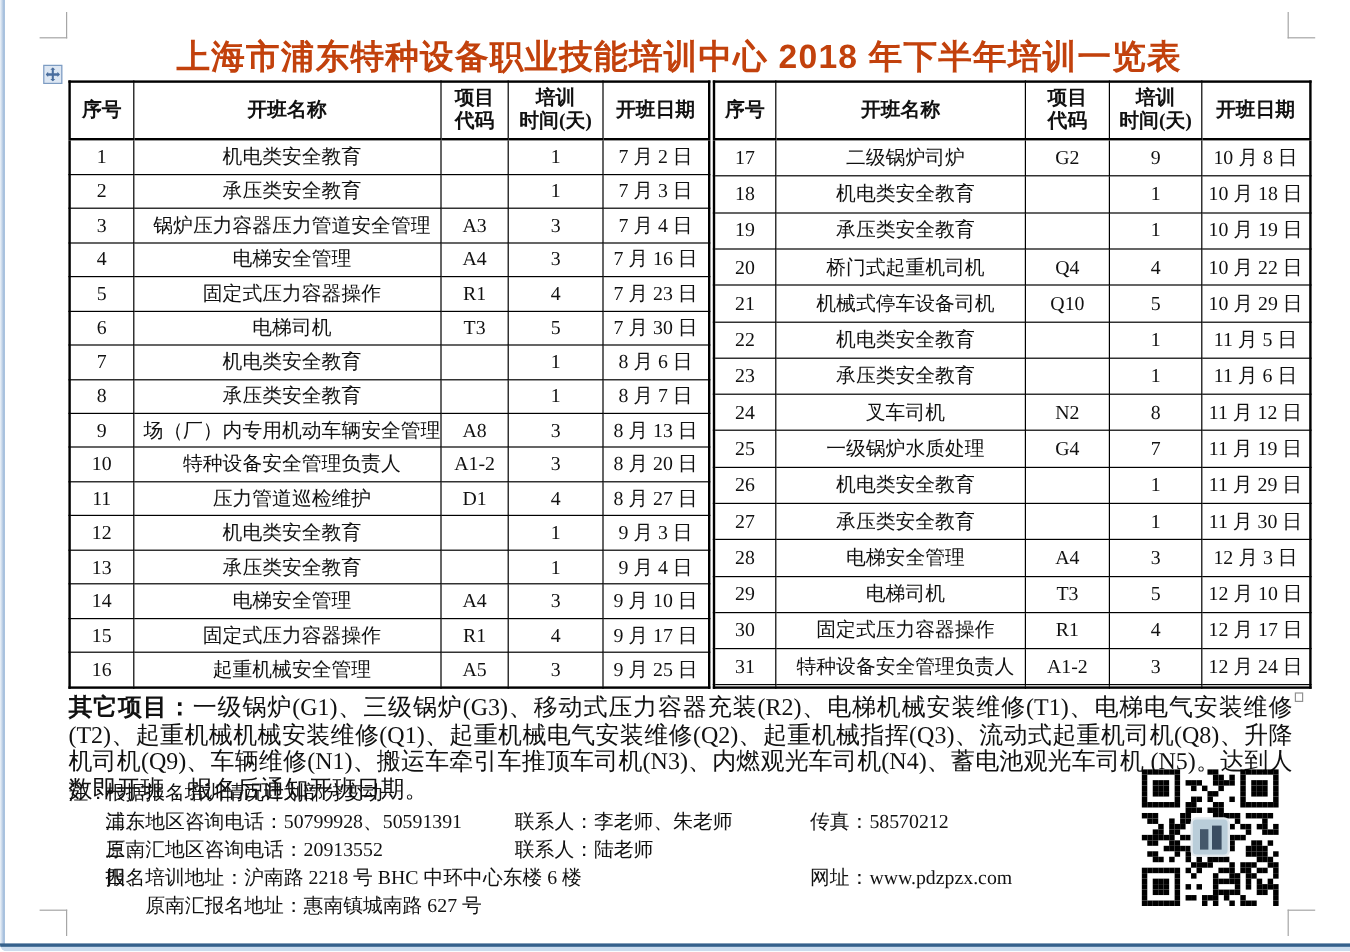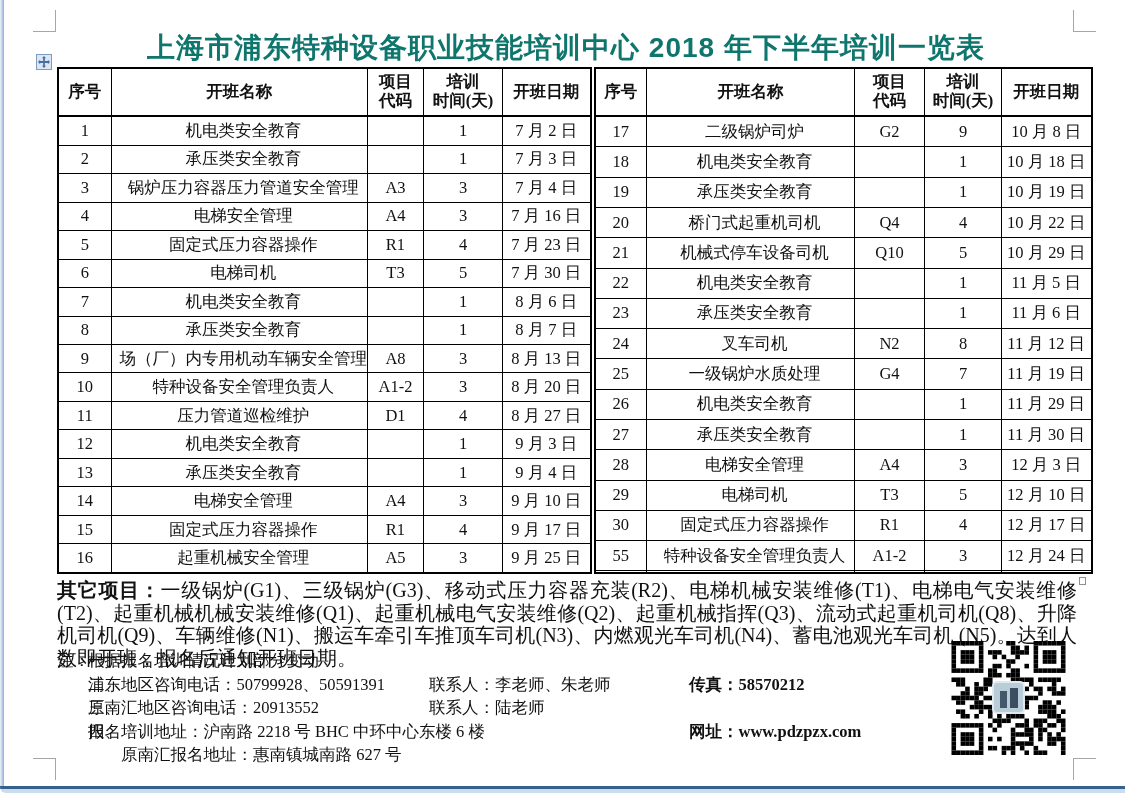--- a/index.html
+++ b/index.html
@@ -42,21 +42,21 @@
   .other-projects { position:absolute; left:57px; top:579px; width:1020px;
     font-size:20px; line-height:22.5px; text-align:justify; }
   .other-projects b { font-weight:bold; }
   
   .notes { position:absolute; left:57px; top:650px; width:1020px; font-size:16.5px; }
   .note-line { position:relative; height:23.5px; }
   .note-line span { position:absolute; white-space:nowrap; }
   .np  { left:0; }
   .nn  { left:31px; }
   .nc  { left:372px; }
-  .nf  { left:632px;font-weight:bold; }
+  .nf  { left:618px; }
   .ni  { left:64px; }
   
   .qr { position:absolute; left:951px; top:641px; width:115px; height:114px; }
   .qr svg { width:100%; height:100%; fill:#000; }
   .qr-logo { position:absolute; left:41px; top:40px; width:33px; height:33px;
     background:#b9cdd9; border:2px solid #e2e9ee; border-radius:5px; }
   .tower1 { position:absolute; left:6px; top:8px; width:7px; height:17px; background:#45586b; }
   .tower2 { position:absolute; left:16px; top:5px; width:8px; height:20px; background:#3a4d61; }
   
   .end-mark { position:absolute; left:1079px; top:577px; width:7px; height:8px; border:1px solid #909090; }
@@ -71,21 +71,21 @@
 <div class="crop tr"></div>
 <div class="crop bl"></div>
 <div class="crop br"></div>
 
 <div class="move-handle">
   <svg width="12" height="12" viewBox="0 0 14 14">
     <path d="M7 0 L9.4 2.5 H8 V5.8 H11.5 V4.5 L14 7 L11.5 9.5 V8.2 H8 V11.5 H9.4 L7 14 L4.6 11.5 H6 V8.2 H2.5 V9.5 L0 7 L2.5 4.5 V5.8 H6 V2.5 H4.6 Z" fill="#4a6e9e"></path>
   </svg>
 </div>
 
-<div class="page-title" style="color: #0f766e;">上海市浦东特种设备职业技能培训中心 2018 年下半年培训一览表</div>
+<div class="page-title" style="color: #c2410c;">上海市浦东特种设备职业技能培训中心 2018 年下半年培训一览表</div>
 
 <div class="tables-wrap">
   <table class="left-half">
     <colgroup>
         <col style="width:53px">
         <col style="width:245px">
         <col style="width:56px">
         <col style="width:79px">
         <col style="width:88px">
       </colgroup>
@@ -327,21 +327,21 @@
           <td class="c4">12 月 10 日</td>
         </tr>
         <tr>
           <td class="c0">30</td>
           <td class="c1">固定式压力容器操作</td>
           <td class="c2">R1</td>
           <td class="c3">4</td>
           <td class="c4">12 月 17 日</td>
         </tr>
         <tr>
-          <td class="c0">55</td>
+          <td class="c0">31</td>
           <td class="c1">特种设备安全管理负责人</td>
           <td class="c2">A1-2</td>
           <td class="c3">3</td>
           <td class="c4">12 月 24 日</td>
         </tr>
         <tr>
           <td class="c0"></td>
           <td class="c1"></td>
           <td class="c2"></td>
           <td class="c3"></td>

